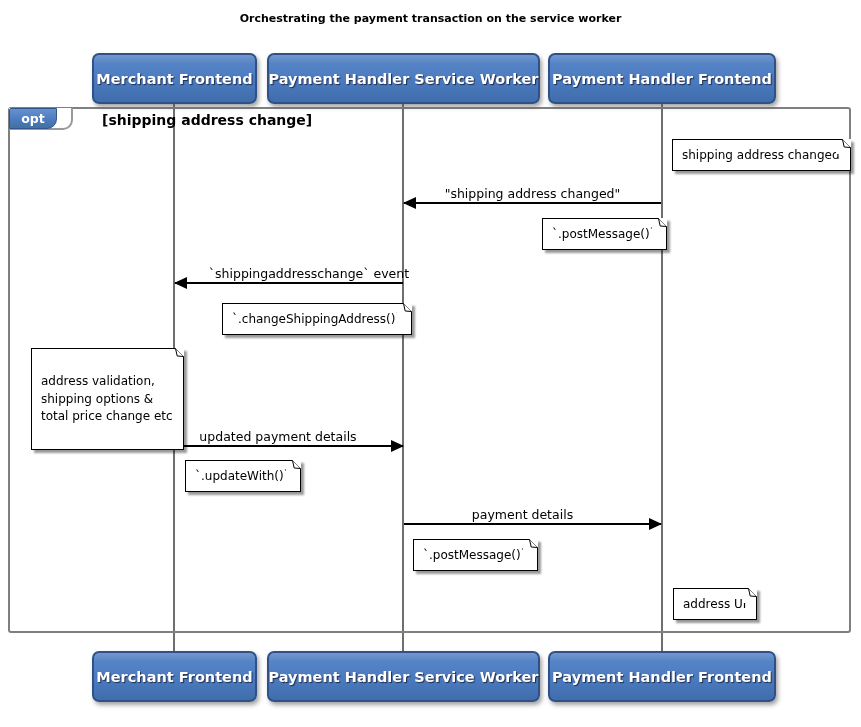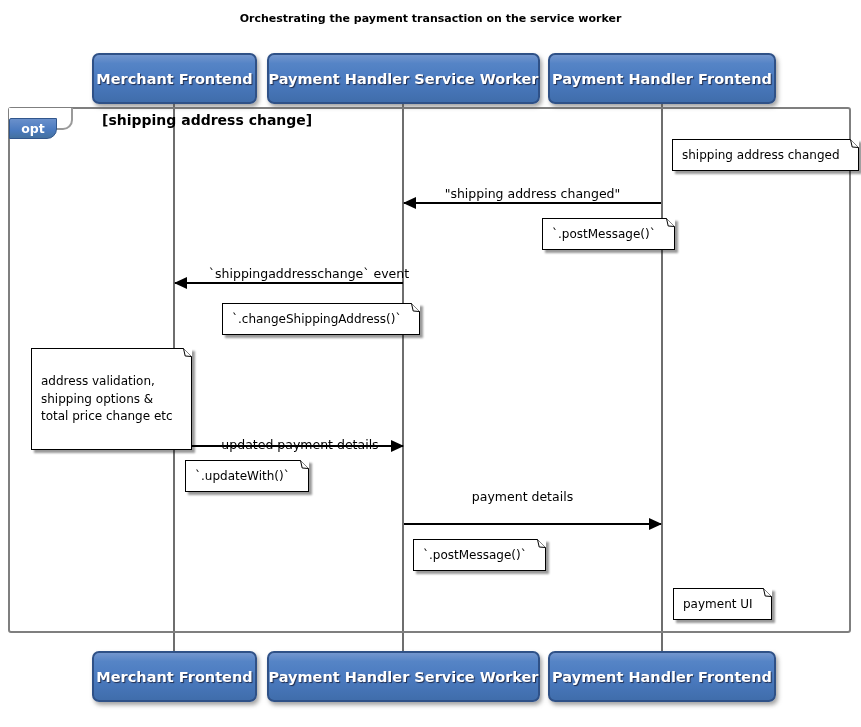--- a/index.html
+++ b/index.html
@@ -18,38 +18,38 @@
     box-shadow:2px 3px 4px rgba(90,90,90,0.55);
     display:flex; align-items:center; justify-content:center; }
   .actor span { color:#fff; font-weight:bold; font-size:14.5px;
     text-shadow:1px 1px 1px rgba(20,20,40,0.75); white-space:nowrap; }
 
   .fragment { position:absolute; left:8px; top:107px; width:843px; height:526px;
     border:2px solid #7f7f7f; border-radius:3px; z-index:2; }
   .fragment-tab-outline { position:absolute; left:-1px; top:-1px; width:64px; height:22px;
     border-right:2px solid #9a9a9a; border-bottom:2px solid #9a9a9a;
     border-bottom-right-radius:10px; background:#fff; }
-  .fragment-tab { position:absolute; left:0; top:10px; width:48px; height:21px;
+  .fragment-tab { position:absolute; left:0; top:0; width:48px; height:21px;
     background:linear-gradient(180deg,#6a90cb 0%,#4a7abf 60%,#44719f 100%);
     border:1px solid #31568c; border-bottom-right-radius:10px; border-top-left-radius:2px;
     display:flex; align-items:center; justify-content:center; }
   .fragment-tab span { color:#fff; font-size:12.5px; font-weight:bold; }
   .fragment-condition { position:absolute; left:92px; top:3px; font-size:14px; font-weight:bold; }
 
   .msg-label { position:absolute; font-size:12.5px; text-align:center; z-index:3; white-space:nowrap; }
   .msg-line { position:absolute; height:0; border-top:2px solid #000; z-index:3; }
   .arrowhead { position:absolute; width:0; height:0; border-style:solid; }
   .arrowhead.left  { left:-1px;  top:-7px; border-width:6px 13px 6px 0;
     border-color:transparent #000 transparent transparent; }
   .arrowhead.right { right:-1px; top:-7px; border-width:6px 0 6px 13px;
     border-color:transparent transparent transparent #000; }
 
   .note { position:absolute; background:#fff; border:1px solid #000;
     box-shadow:3px 3px 2px rgba(0,0,0,0.40); font-size:12px; line-height:1.45;
-    padding:7px 18px 6px 9px; z-index:5; white-space:nowrap; text-align:center; }
+    padding:7px 10px 6px 9px; z-index:5; white-space:nowrap; text-align:center; }
   .note.multiline { white-space:pre-line; text-align:left; }
   .fold { position:absolute; top:-1px; right:-1px; width:15px; height:15px; }
 
   .footer { position:absolute; right:4px; top:701px; font-size:14px; }
 </style>
 </head>
 <body>
 
 <div id="stage">
 
@@ -81,26 +81,26 @@
   <div class="msg-label" style="left:404px; top:186px; width:257px;">"shipping address changed"</div>
   <div class="msg-line" style="left:404px; top:202px; width:257px;">
     <span class="arrowhead left"></span>
   </div>
 
   <div class="msg-label" style="left:175px; top:266px; width:268px;">`shippingaddresschange` event</div>
   <div class="msg-line" style="left:175px; top:282px; width:228px;">
     <span class="arrowhead left"></span>
   </div>
 
-  <div class="msg-label" style="left:186px; top:429px; width:228px;margin-top:8px;">updated payment details</div>
+  <div class="msg-label" style="left:164px; top:429px; width:228px;">updated payment details</div>
   <div class="msg-line" style="left:175px; top:445px; width:228px;">
     <span class="arrowhead right"></span>
   </div>
 
-  <div class="msg-label" style="left:404px; top:489px; width:237px;">payment details</div>
+  <div class="msg-label" style="left:404px; top:507px; width:237px;">payment details</div>
   <div class="msg-line" style="left:404px; top:523px; width:257px;">
     <span class="arrowhead right"></span>
   </div>
 
   <div class="note" style="left:672px; top:139px;">
     <span>shipping address changed</span>
     <svg class="fold" viewBox="0 0 15 15">
         <rect width="15" height="15" fill="#fff"></rect>
         <path d="M0 0.5 H6.5 L14.5 8.5 V15" fill="none" stroke="#000"></path>
         <path d="M6.5 0.5 L8.2 8 L14.5 8.5" fill="#fff" stroke="#000"></path>
@@ -148,21 +148,21 @@
   <div class="note" style="left:413px; top:539px;">
     <span>`.postMessage()`</span>
     <svg class="fold" viewBox="0 0 15 15">
         <rect width="15" height="15" fill="#fff"></rect>
         <path d="M0 0.5 H6.5 L14.5 8.5 V15" fill="none" stroke="#000"></path>
         <path d="M6.5 0.5 L8.2 8 L14.5 8.5" fill="#fff" stroke="#000"></path>
       </svg>
   </div>
 
   <div class="note" style="left:673px; top:588px;">
-    <span>payment UI</span>
+    <span>address UI</span>
     <svg class="fold" viewBox="0 0 15 15">
         <rect width="15" height="15" fill="#fff"></rect>
         <path d="M0 0.5 H6.5 L14.5 8.5 V15" fill="none" stroke="#000"></path>
         <path d="M6.5 0.5 L8.2 8 L14.5 8.5" fill="#fff" stroke="#000"></path>
       </svg>
   </div>
 
   <div class="actor" style="left:92px; top:651px; width:165px;">
     <span>Merchant Frontend</span>
   </div>

